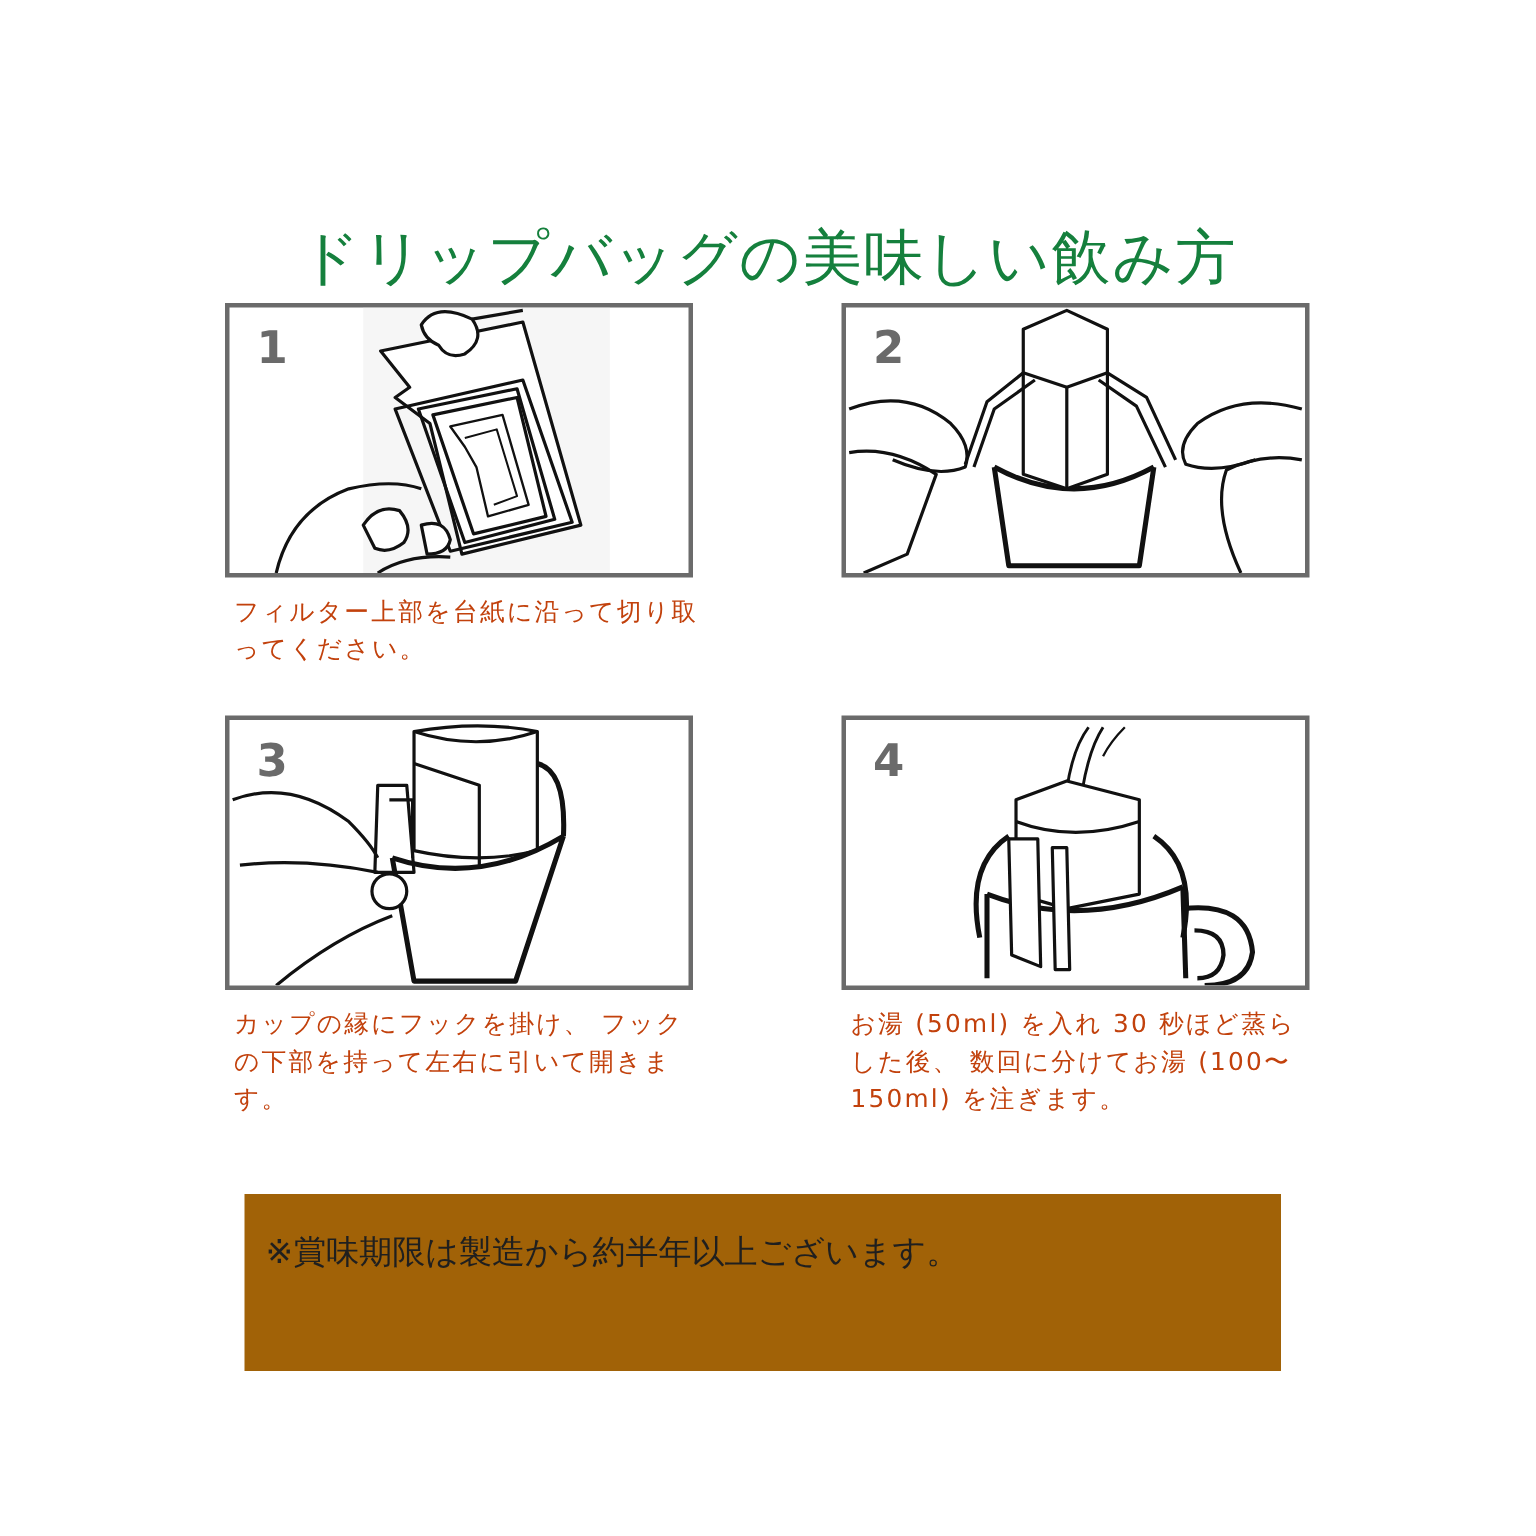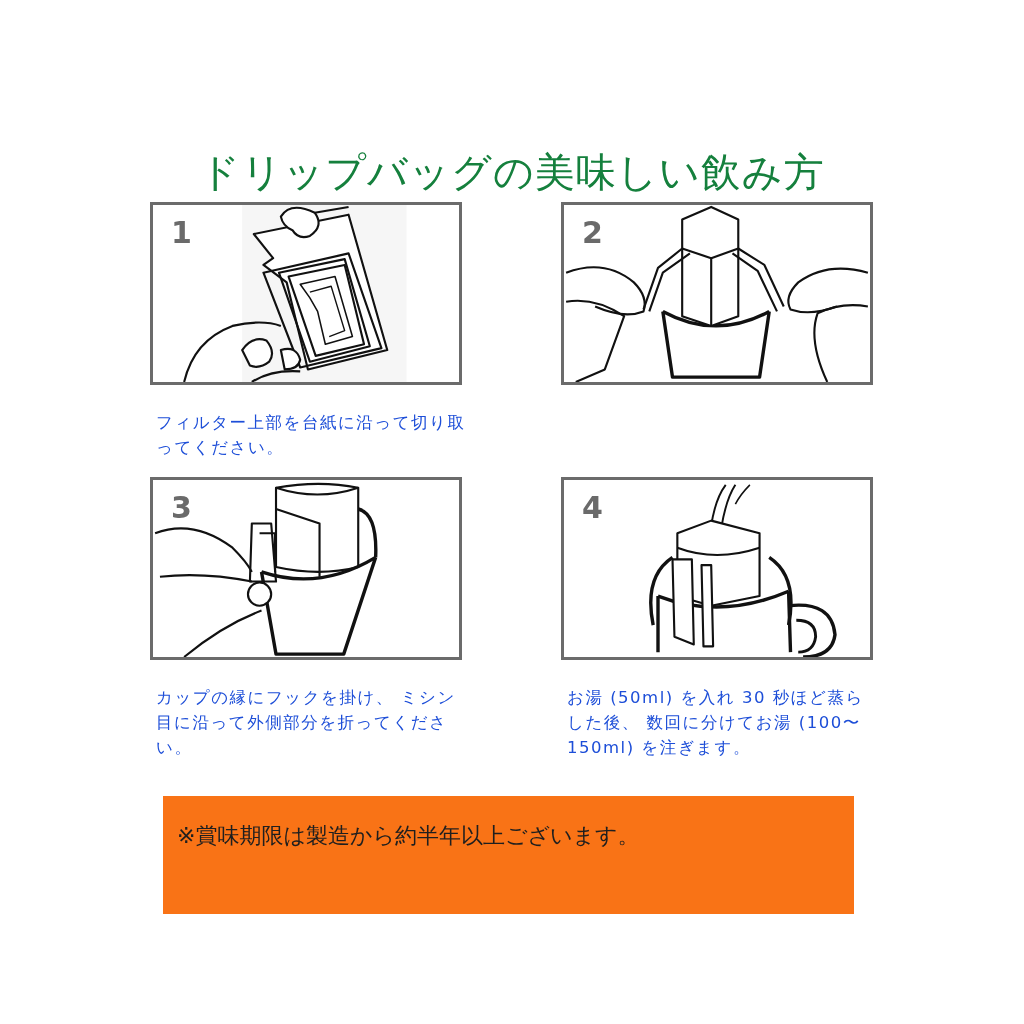--- a/index.html
+++ b/index.html
@@ -19,27 +19,27 @@
       position: relative; width: 312px; height: 183px;
       box-sizing: border-box; border: 3px solid #6b6b6b; background: #ffffff; overflow: hidden;
     }
     .frame svg { position: absolute; left: 0; top: 0; width: 100%; height: 100%; }
     .step-num {
       position: absolute; left: 18px; top: 10px;
       font-family: "DejaVu Sans", sans-serif; font-weight: bold;
       font-size: 30px; color: #6a6a6a; z-index: 2;
     }
     .caption {
-      margin-top: 25px; margin-left: 6px; width: 310px;
-      font-size: 16.5px; line-height: 25px; color: #1d4ed8;
+      margin-top: 10px; margin-left: 6px; width: 310px;
+      font-size: 16.5px; line-height: 25px; color: #c2410c;
       letter-spacing: 1.5px;
     }
     .note {
       position: absolute; left: 163px; top: 796px; width: 691px; height: 118px;
-      background: #f97316; box-sizing: border-box; padding: 20px 0 0 14px;
+      background: #a16207; box-sizing: border-box; padding: 20px 0 0 14px;
     }
     .note-line { font-size: 22px; line-height: 40px; color: #1f1f1f; white-space: nowrap; }
     .note-line.indent { padding-left: 28px; }
   </style>
 </head>
 <body>
 
 <h1 class="title">ドリップバッグの美味しい飲み方</h1>
 
 <div class="step" style="left:150px; top:202px;">
@@ -94,21 +94,21 @@
       <path d="M108 55 L124 55 L124 95"></path>
       <path d="M110 95 L125 180 L195 180 L228 80" stroke-width="3.5"></path>
       <path d="M110 95 Q170 115 228 80" stroke-width="3.5"></path>
       <path d="M210 30 Q230 35 228 80" stroke-width="3.5"></path>
       <path d="M0 55 Q40 40 80 70 Q95 85 100 95"></path>
       <path d="M5 100 Q50 95 100 105"></path>
       <circle cx="108" cy="118" r="12" fill="#fff"></circle>
       <path d="M30 183 Q70 150 110 135"></path>
     </svg>
   </div>
-  <div class="caption">カップの縁にフックを掛け、 ミシン目に沿って外側部分を折ってください。</div>
+  <div class="caption">カップの縁にフックを掛け、 フックの下部を持って左右に引いて開きます。</div>
 </div>
 
 <div class="step" style="left:561px; top:477px;">
   <div class="frame">
     <span class="step-num">4</span>
     <svg viewBox="0 0 312 183" fill="none" stroke="#111" stroke-width="2.2" stroke-linejoin="round">
       <path d="M165 5 Q150 25 148 70 M175 5 Q162 25 158 70" stroke-width="2"></path>
       <path d="M190 5 Q180 15 175 25" stroke-width="1.6"></path>
       <path d="M90 150 Q80 100 110 80 M210 80 Q240 100 230 150" stroke-width="3.5"></path>
       <path d="M95 120 Q160 145 230 115" stroke-width="3.5"></path>

